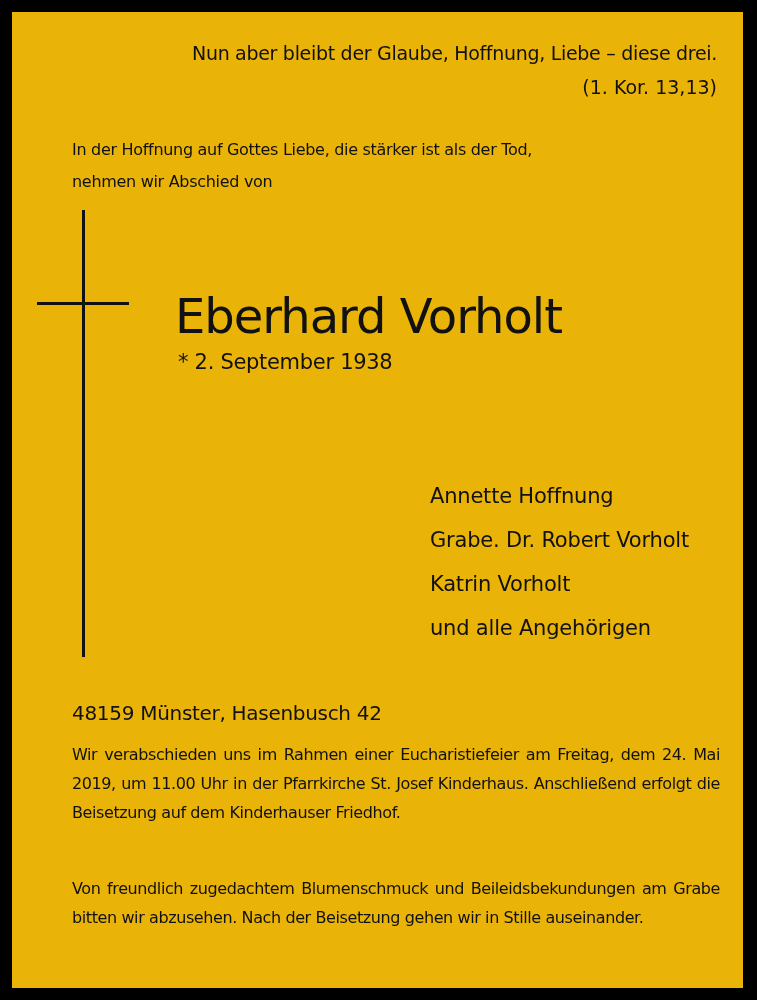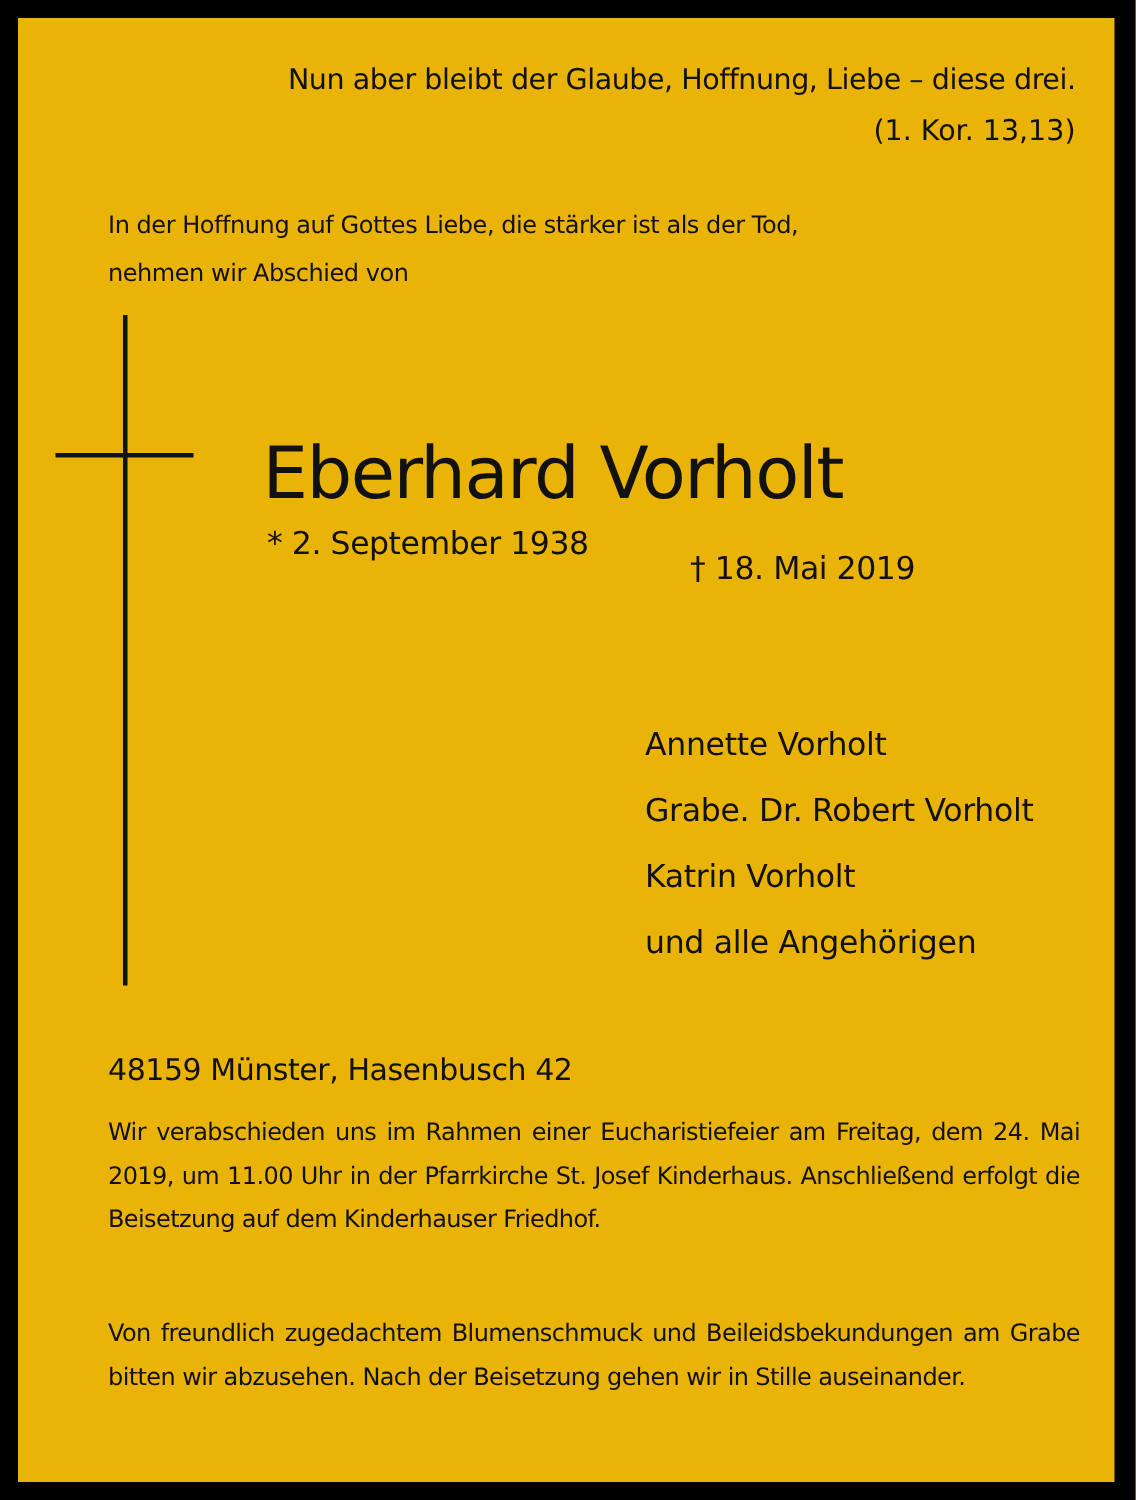--- a/index.html
+++ b/index.html
@@ -118,24 +118,23 @@
     <div>nehmen wir Abschied von</div>
   </div>
 
   <div>
     <div class="cross-v"></div>
     <div class="cross-h"></div>
   </div>
 
   <div class="abs name">Eberhard Vorholt</div>
   <div class="abs born">* 2. September 1938</div>
-  <div class="abs died">† 18. Mai 2019</div>
 
   <div class="abs mourners">
-    <div>Annette Vorholt</div>
+    <div>Annette Hoffnung</div>
     <div>Grabe. Dr. Robert Vorholt</div>
     <div>Katrin Vorholt</div>
     <div>und alle Angehörigen</div>
   </div>
 
   <div class="abs address">48159 Münster, Hasenbusch 42</div>
 
   <div class="para para1">Wir verabschieden uns im Rahmen einer Eucharistiefeier am Freitag, dem 24. Mai 2019, um 11.00 Uhr in der Pfarrkirche St. Josef Kinderhaus. Anschließend erfolgt die Beisetzung auf dem Kinderhauser Friedhof.</div>
   <div class="para para2">Von freundlich zugedachtem Blumenschmuck und Beileidsbekundungen am Grabe bitten wir abzusehen. Nach der Beisetzung gehen wir in Stille auseinander.</div>
 

